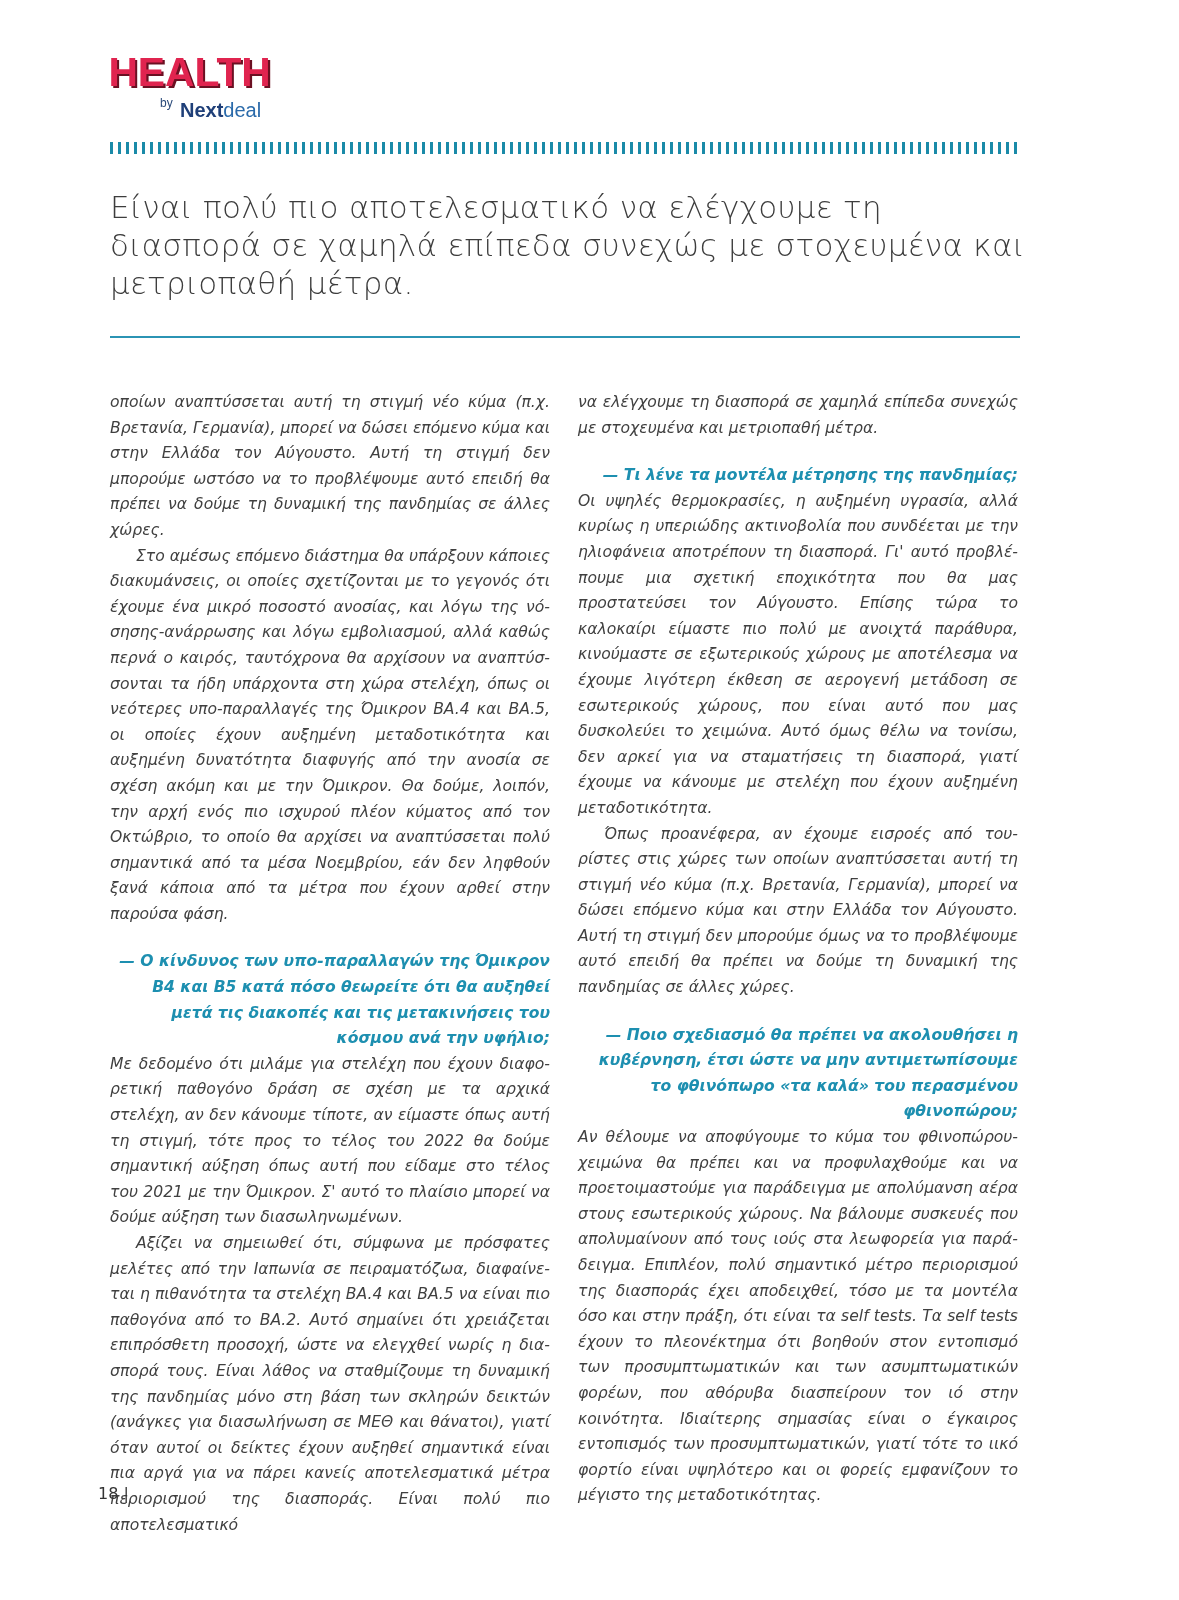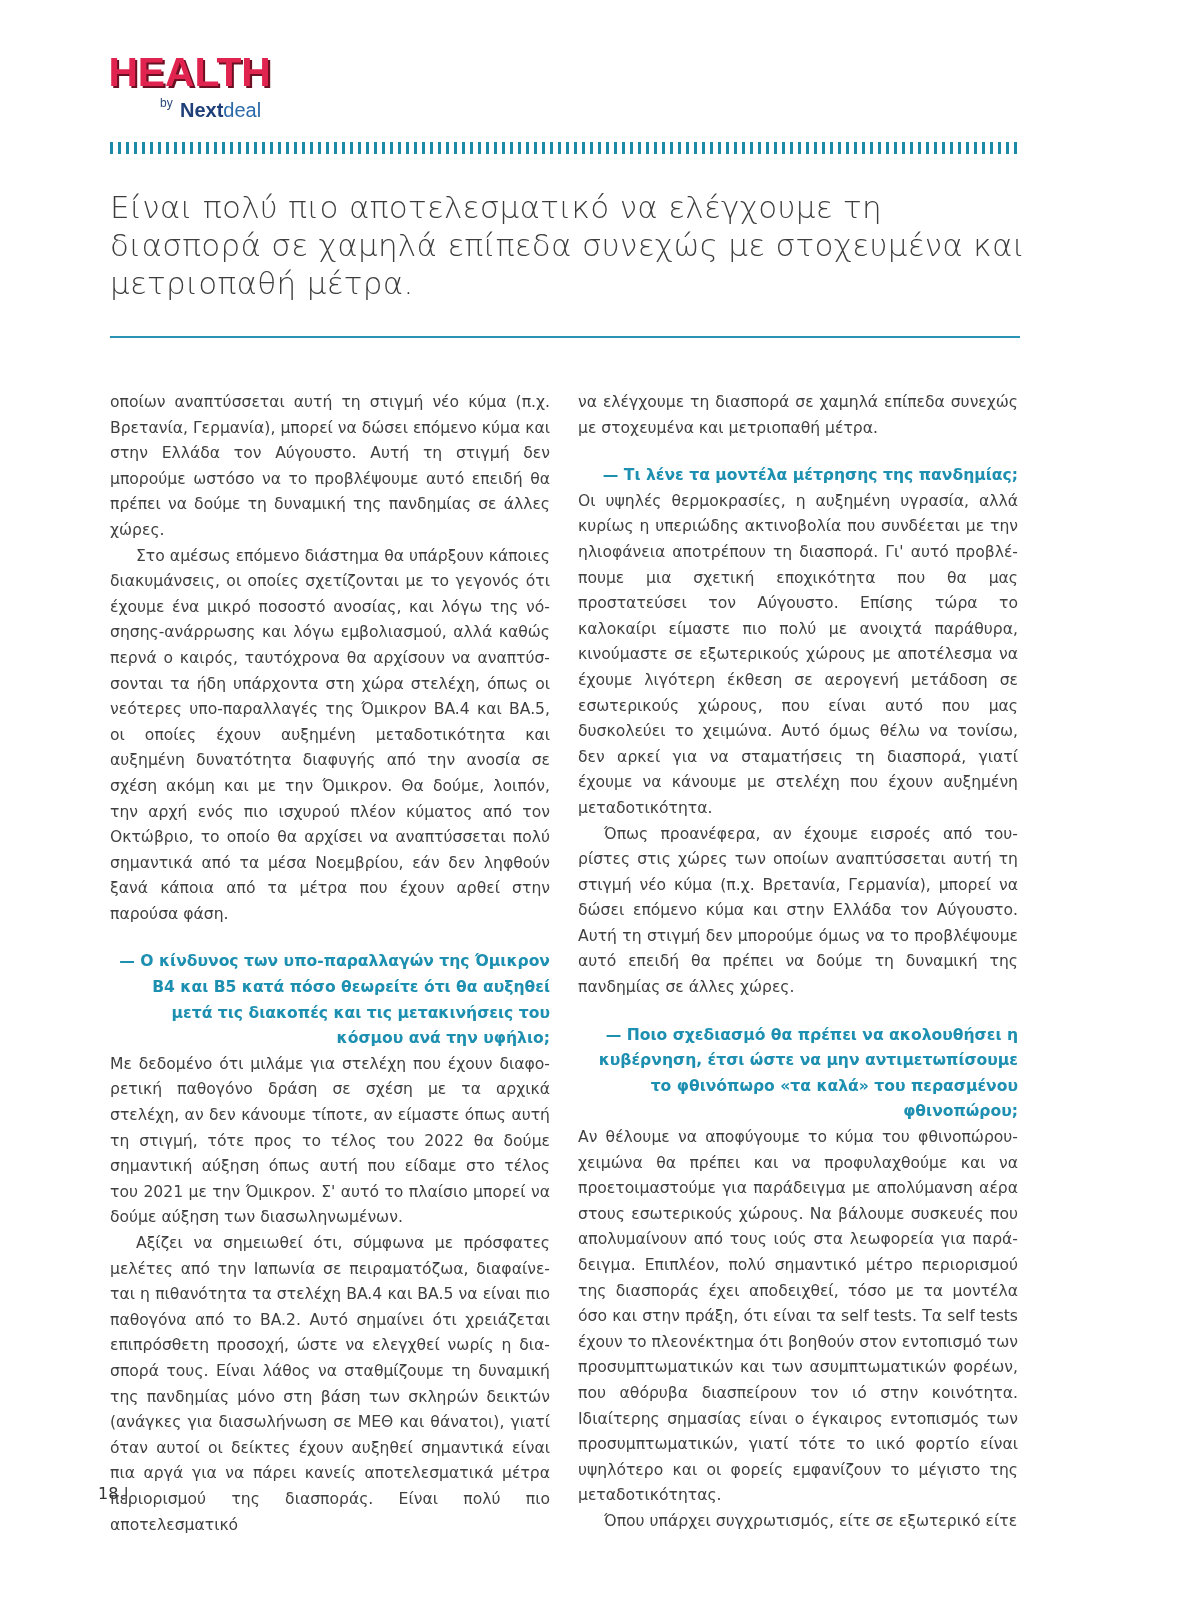--- a/index.html
+++ b/index.html
@@ -35,21 +35,21 @@
     .pull-quote {
       position: absolute; left: 110px; top: 188px; width: 920px;
       font-family: "DejaVu Sans", sans-serif; font-weight: 200;
       font-size: 31px; line-height: 38px; color: #3d3d3d; letter-spacing: 0.3px;
     }
     .quote-rule {
       position: absolute; left: 110px; top: 336px; width: 910px; height: 2px;
       background: #2b94b4;
     }
 
-    .col { position: absolute; top: 390px; width: 440px; }
+    .col { position: absolute; top: 390px; width: 440px; font-style: italic; }
     .col-left { left: 110px; }
     .col-right { left: 578px; }
     .col p {
       margin: 0; font-size: 15.6px; line-height: 25.6px; color: #404040;
       text-align: justify; hyphens: manual;
     }
     .col p.indent { text-indent: 26px; }
     .col h3 {
       margin: 0; font-size: 15.6px; line-height: 25.6px; font-weight: 700;
       color: #1d8fb0;
@@ -89,16 +89,15 @@
 
 <div class="col col-right">
   <p>να ελέγχουμε τη διασπορά σε χαμηλά επίπεδα συνεχώς με στοχευμένα και μετριοπαθή μέτρα.</p>
   <div class="gap"></div>
   <h3>— Τι λένε τα μοντέλα μέτρησης της πανδημίας;</h3>
   <p>Οι υψηλές θερμοκρασίες, η αυξημένη υγρασία, αλλά κυρίως η υπεριώδης ακτινοβολία που συνδέεται με την ηλιοφάνεια αποτρέπουν τη διασπορά. Γι' αυτό προβλέ­πουμε μια σχετική εποχικότητα που θα μας προστατεύσει τον Αύγουστο. Επίσης τώρα το καλοκαίρι είμαστε πιο πολύ με ανοιχτά παράθυρα, κινούμαστε σε εξωτερικούς χώρους με αποτέλεσμα να έχουμε λιγότερη έκθεση σε αερογενή μετάδοση σε εσωτερικούς χώρους, που είναι αυτό που μας δυσκολεύει το χειμώνα. Αυτό όμως θέλω να τονίσω, δεν αρκεί για να σταματήσεις τη διασπορά, γιατί έχουμε να κάνουμε με στελέχη που έχουν αυξημένη μεταδοτικότητα.</p>
   <p class="indent">Όπως προανέφερα, αν έχουμε εισροές από του­ρίστες στις χώρες των οποίων αναπτύσσεται αυτή τη στιγμή νέο κύμα (π.χ. Βρετανία, Γερμανία), μπορεί να δώσει επόμενο κύμα και στην Ελλάδα τον Αύγουστο. Αυτή τη στιγμή δεν μπορούμε όμως να το προβλέψου­με αυτό επειδή θα πρέπει να δούμε τη δυναμική της πανδημίας σε άλλες χώρες.</p>
   <div class="gap"></div>
   <h3>— Ποιο σχεδιασμό θα πρέπει να ακολουθήσει η κυ­βέρνηση, έτσι ώστε να μην αντιμετωπίσουμε το φθι­νόπωρο «τα καλά» του περασμένου φθινοπώρου;</h3>
   <p>Αν θέλουμε να αποφύγουμε το κύμα του φθινοπώ­ρου-χειμώνα θα πρέπει και να προφυλαχθούμε και να προετοιμαστούμε για παράδειγμα με απολύμανση αέρα στους εσωτερικούς χώρους. Να βάλουμε συσκευές που απολυμαίνουν από τους ιούς στα λεωφορεία για παρά­δειγμα. Επιπλέον, πολύ σημαντικό μέτρο περιορισμού της διασποράς έχει αποδειχθεί, τόσο με τα μοντέλα όσο και στην πράξη, ότι είναι τα self tests. Τα self tests έχουν το πλεονέκτημα ότι βοηθούν στον εντοπισμό των προ­συμπτωματικών και των ασυμπτωματικών φορέων, που αθόρυβα διασπείρουν τον ιό στην κοινότητα. Ιδιαίτερης σημασίας είναι ο έγκαιρος εντοπισμός των προσυμπτω­ματικών, γιατί τότε το ιικό φορτίο είναι υψηλότερο και οι φορείς εμφανίζουν το μέγιστο της μεταδοτικότητας.</p>
-  <p class="indent">Όπου υπάρχει συγχρωτισμός, είτε σε εξωτερικό είτε</p>
 </div>
 
 <div class="page-num">18 |</div>
 
 </body></html>

